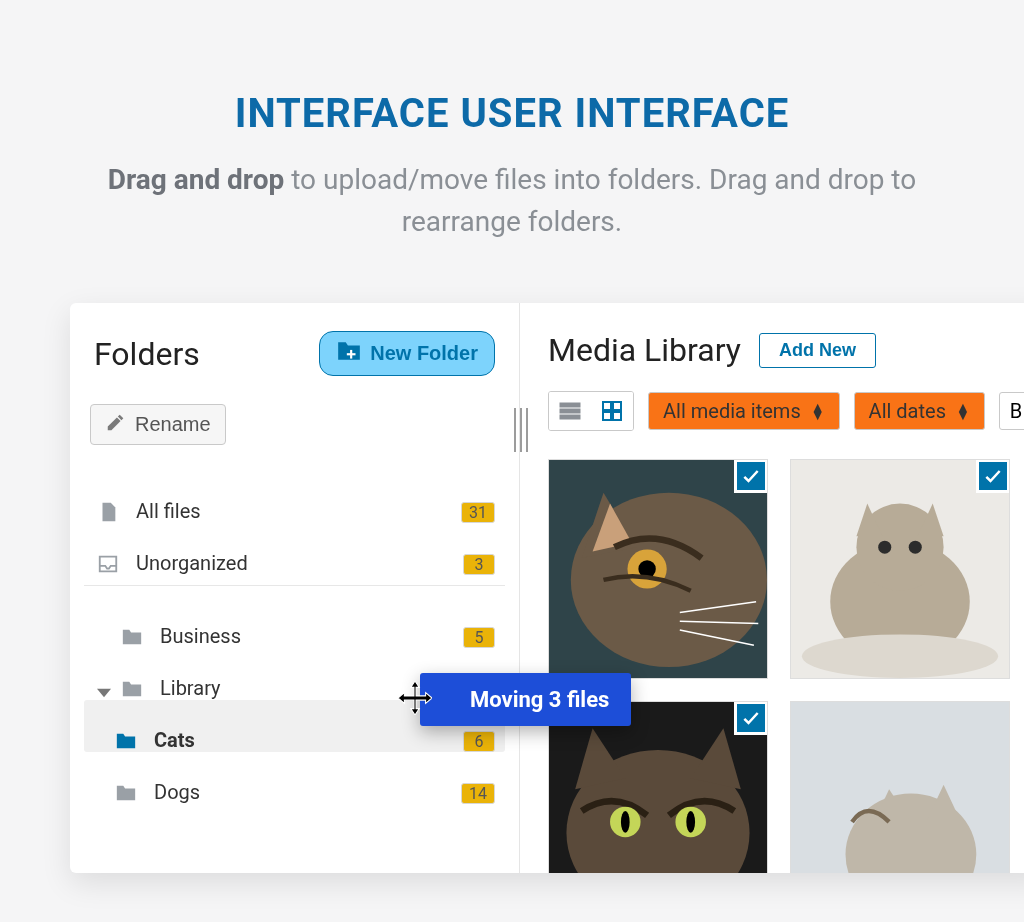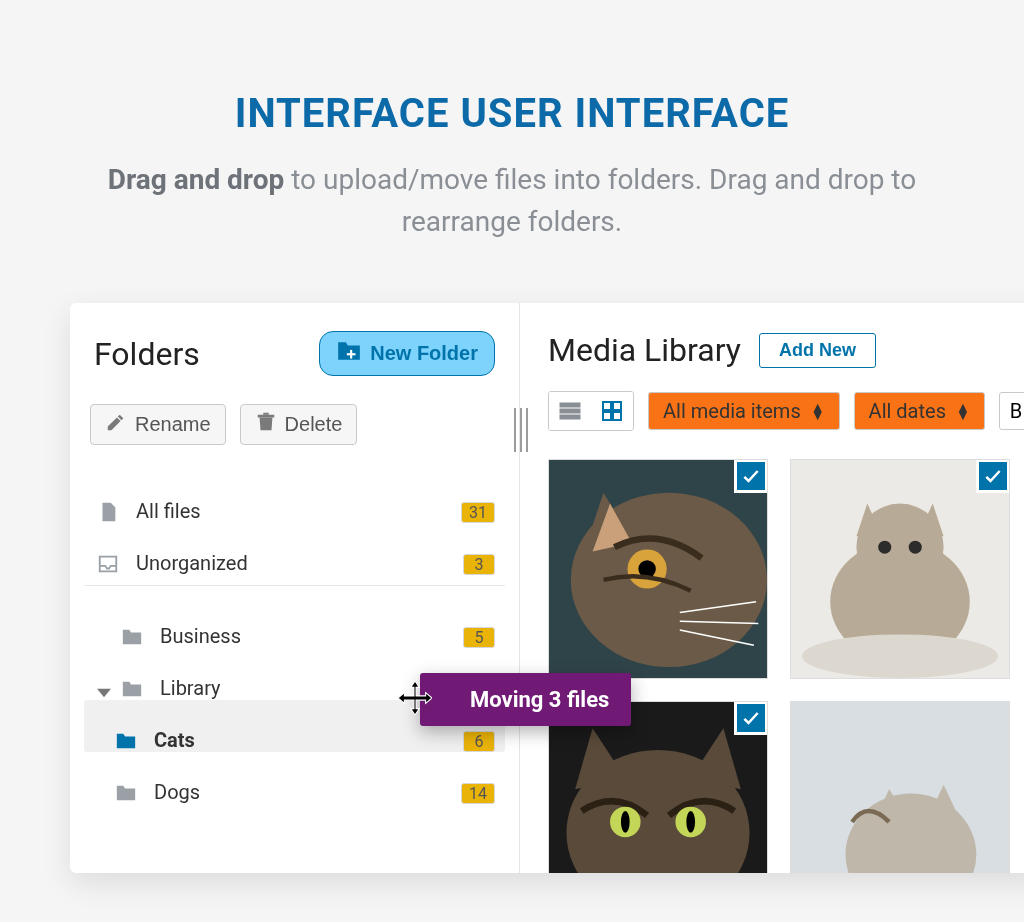--- a/index.html
+++ b/index.html
@@ -233,21 +233,21 @@
     align-items: center;
     justify-content: center;
   }
   .thumb .check svg { width: 20px; height: 20px; stroke: #fff; fill: none; stroke-width: 3; }
   .thumb svg.catimg { width: 100%; height: 100%; }
 
   .drag-badge {
     position: absolute;
     left: 350px;
     top: 370px;
-    background: #701a75;
+    background: #1d4ed8;
     color: #fff;
     font-size: 22px;
     font-weight: 700;
     padding: 14px 22px 14px 50px;
     border-radius: 3px;
     box-shadow: 0 6px 18px rgba(0,0,0,0.30);
   }
   .move-cursor {
     position: absolute;
     left: 328px;
@@ -286,30 +286,20 @@
 
         <div class="toolbar-row">
           <button class="tool-btn">
             <span>
               <svg viewBox="0 0 24 24">
                   <path d="M3 17l10-10 4 4-10 10H3v-4z"></path>
                   <path d="M14 6l4 4 2-2-4-4z"></path>
                 </svg>
             </span>
             <span>Rename</span>
-          </button>
-          <button class="tool-btn">
-            <span>
-              <svg viewBox="0 0 24 24">
-                  <path d="M5 7h14l-1 14H6z"></path>
-                  <path d="M3 4h18v3H3z"></path>
-                  <path d="M9 2h6v2H9z"></path>
-                </svg>
-            </span>
-            <span>Delete</span>
           </button>
           <div class="drag-lines">
               <span></span>
               <span></span>
               <span></span>
             </div>
         </div>
 
         <div class="list">
           <div class="item">

